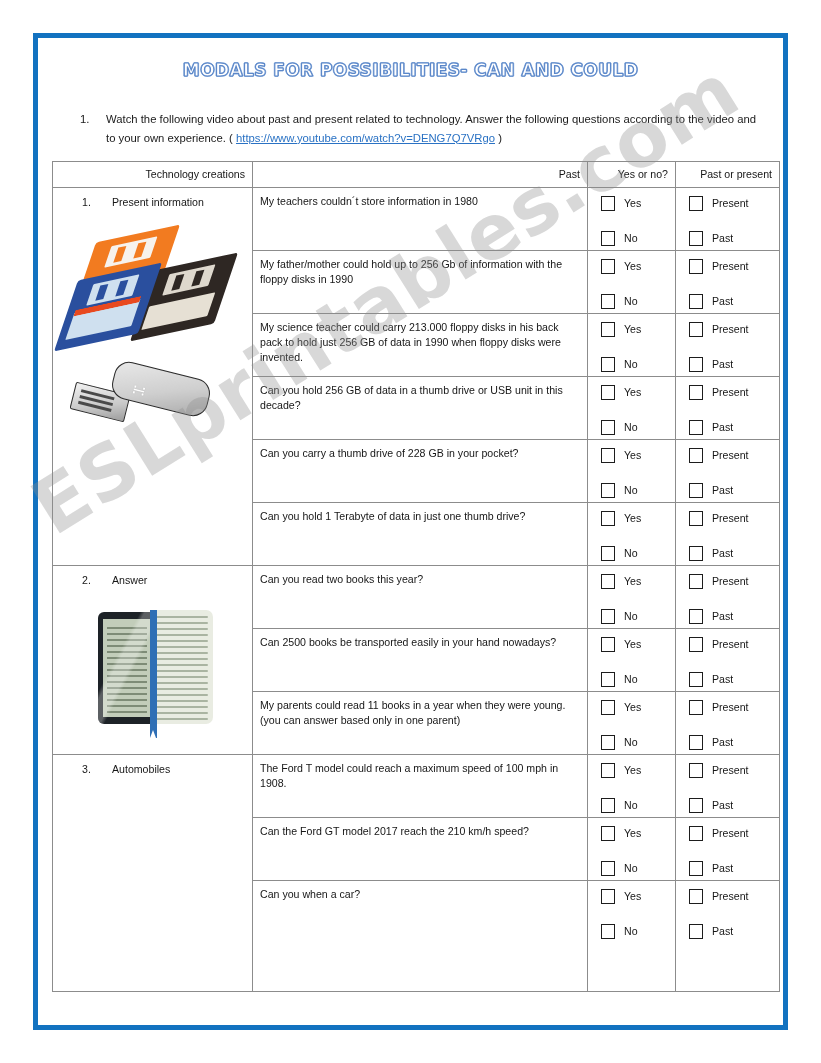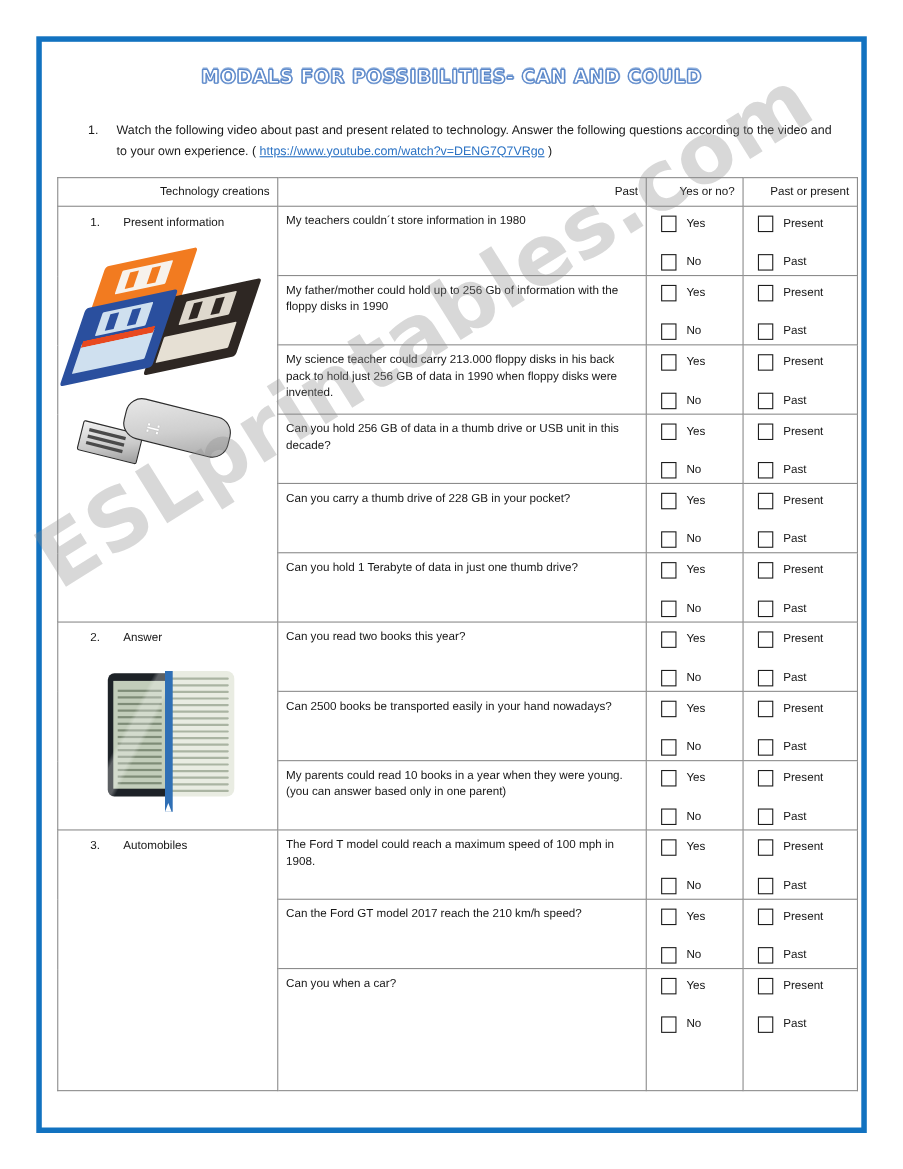--- a/index.html
+++ b/index.html
@@ -645,21 +645,21 @@
                 </div>
             <div class="cbrow">
                   <span class="cbox"></span>
                   <span class="cblabel">Past</span>
                 </div>
           </div>
         </td>
       </tr>
 
       <tr>
-        <td>My parents could read 10 books in a year when they were young. (you can answer based only in one parent)</td>
+        <td>My parents could read 11 books in a year when they were young. (you can answer based only in one parent)</td>
         <td>
           <div class="cbgroup">
             <div class="cbrow">
                   <span class="cbox"></span>
                   <span class="cblabel">Yes</span>
                 </div>
             <div class="cbrow">
                   <span class="cbox"></span>
                   <span class="cblabel">No</span>
                 </div>

